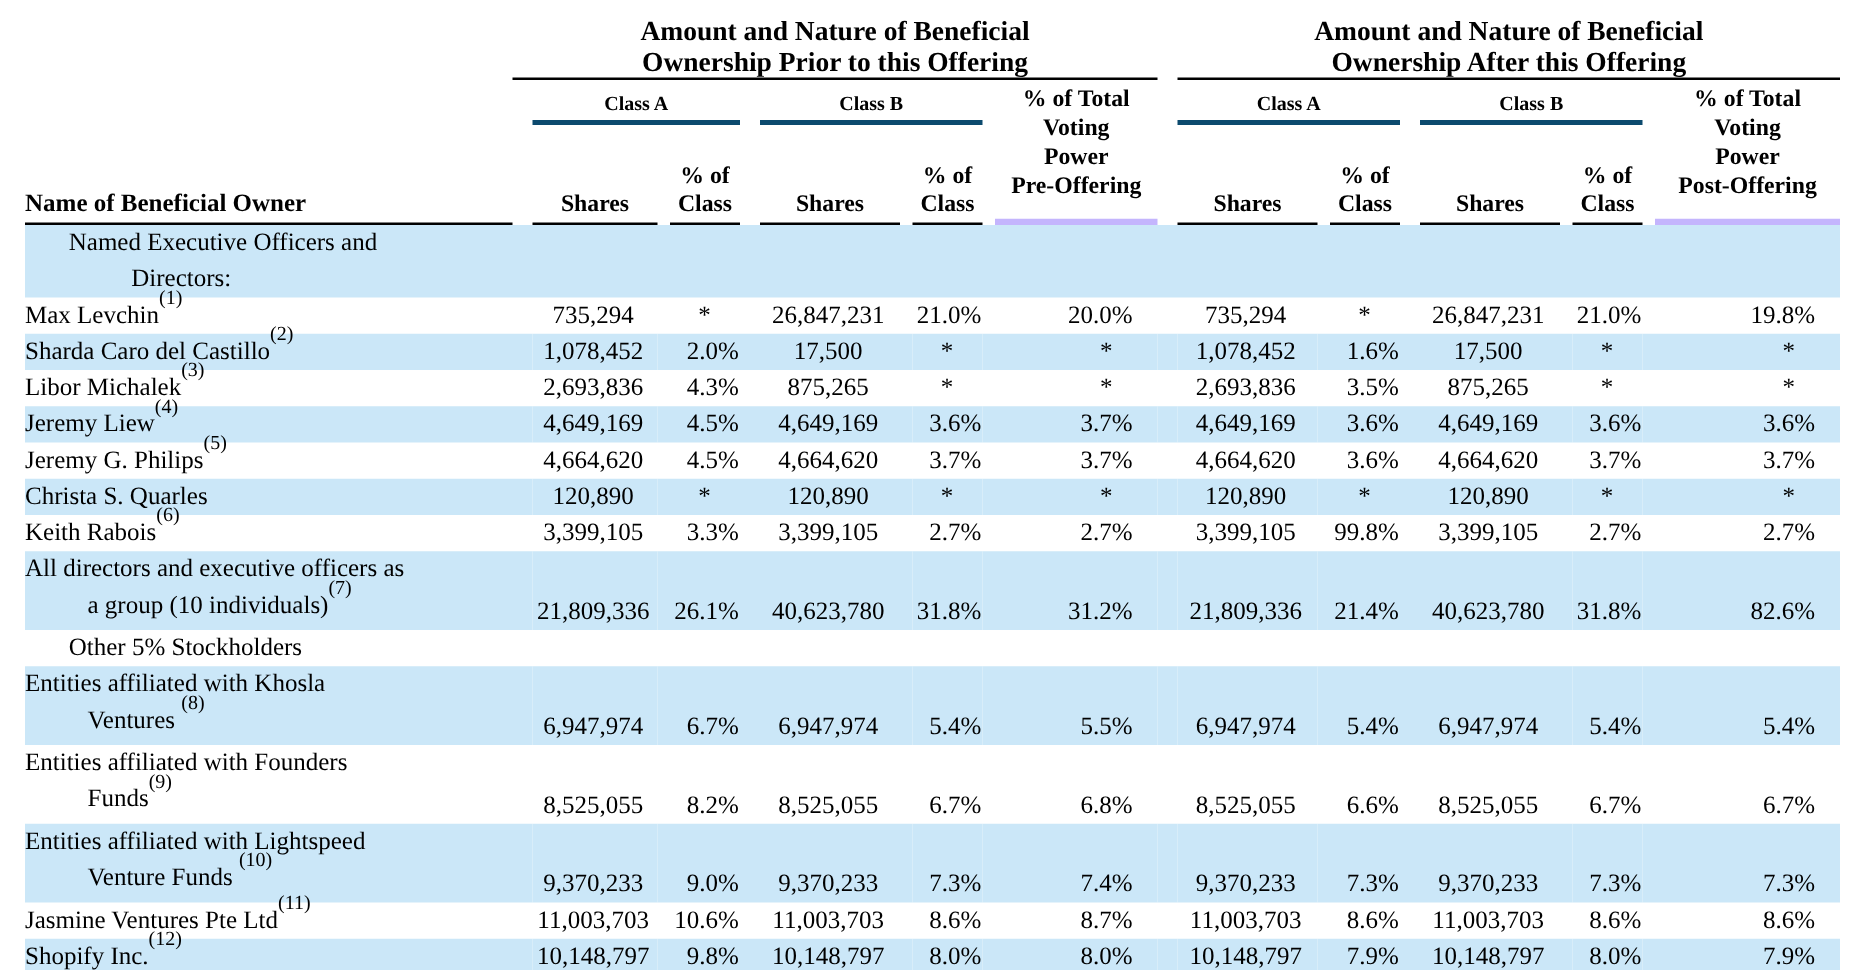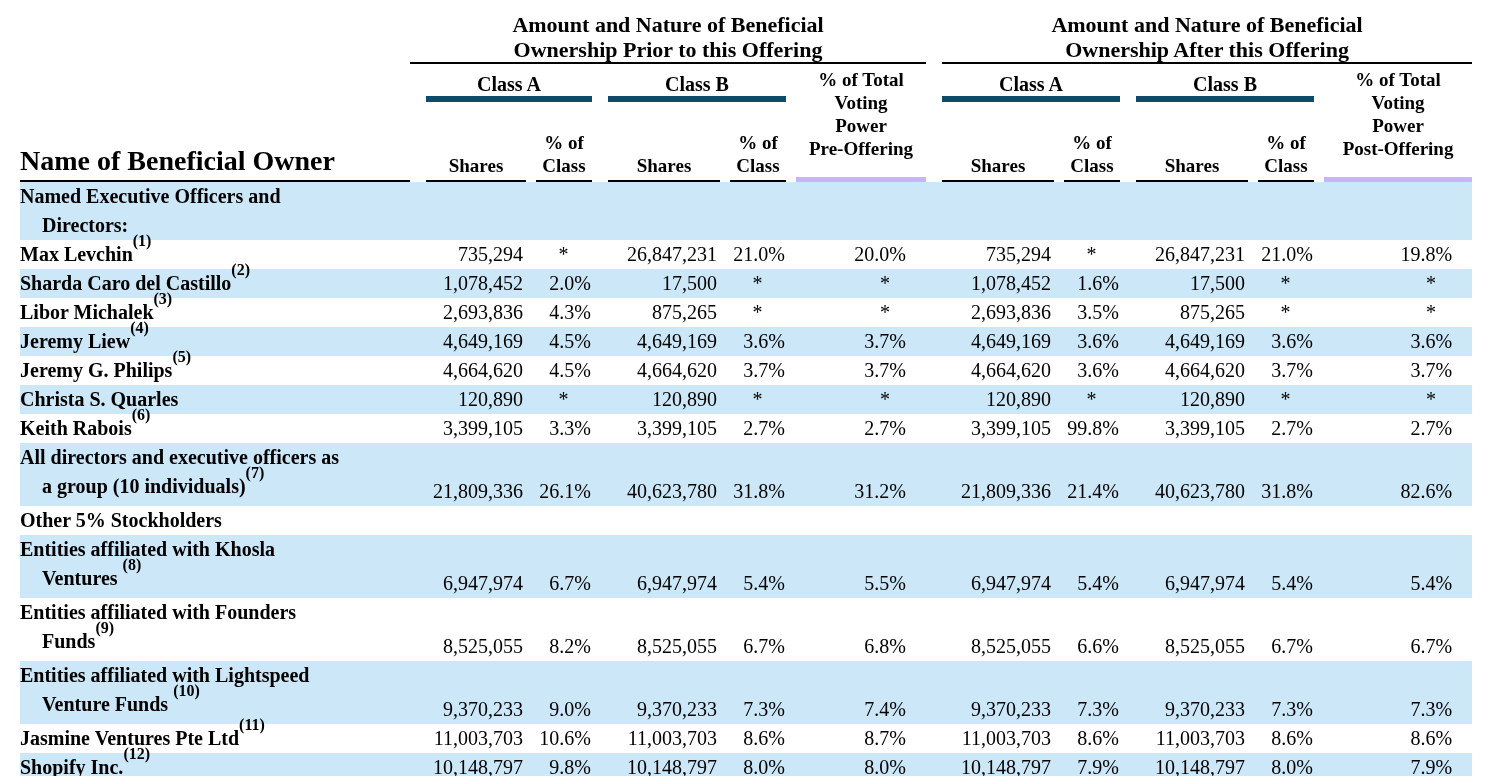--- a/index.html
+++ b/index.html
@@ -21,54 +21,54 @@
   }
   thead th { font-weight: bold; padding: 0; }
   th.sp, td.sp { border: none; }
   th.grp {
     font-size: 22px; line-height: 25px; text-align: center;
     vertical-align: bottom;
     border-bottom: 2px solid #000;
     padding-top: 4px;
   }
   th.cls {
-    font-size: 20px; line-height: 24px; text-align: center;
+    font-size: 16px; line-height: 24px; text-align: center;
     vertical-align: bottom;
-    border-bottom: 6px solid #0c4a6e;
+    border-bottom: 4px solid #0c4a6e;
     padding-top: 8px;
   }
   th.vote-h {
     font-size: 19px; line-height: 23px; text-align: center;
     vertical-align: top;
     border-bottom: 5px solid #c4b5fd;
     padding-top: 4px;
   }
   tr.leaf-row th { height: 80px; }
   th.leaf {
     font-size: 19px; line-height: 23px; text-align: center;
     vertical-align: bottom;
     border-bottom: 2px solid #000;
     padding-bottom: 3px;
   }
   th.name-h {
-    font-size: 28px; text-align: left;
+    font-size: 20px; text-align: left;
     vertical-align: bottom;
     border-bottom: 2px solid #000;
     padding-bottom: 3px;
   }
   tbody td {
     padding: 0;
     vertical-align: bottom;
     line-height: 29px;
     font-size: 20px;
   }
-  td.name { text-align: left; font-weight: bold; }
-  td.section { font-weight: bold; }
-  .indent { padding-left: 22px; }
-  td.sh  { text-align: right; padding-right: 3px; }
+  td.name { text-align: left; }
+  td.section { font-weight: normal; padding-left: 35px; }
+  .indent { padding-left: 22px; margin-left: 28px; }
+  td.sh  { text-align: center; padding-right: 3px; }
   td.pct { text-align: right; padding-right: 1px; }
   td.pct.ast { text-align: center; }
   td.vote { text-align: right; padding-right: 20px; }
   td.vote.ast { padding-right: 36px; }
   tr.shade { background: var(--stripe, #cbe7f8); }
   tr.tall td { padding-bottom: 0; }
   tr.tall td.name { padding-bottom: 5px; }
   sup.fn {
     font-size: 16px;
     line-height: 0;

